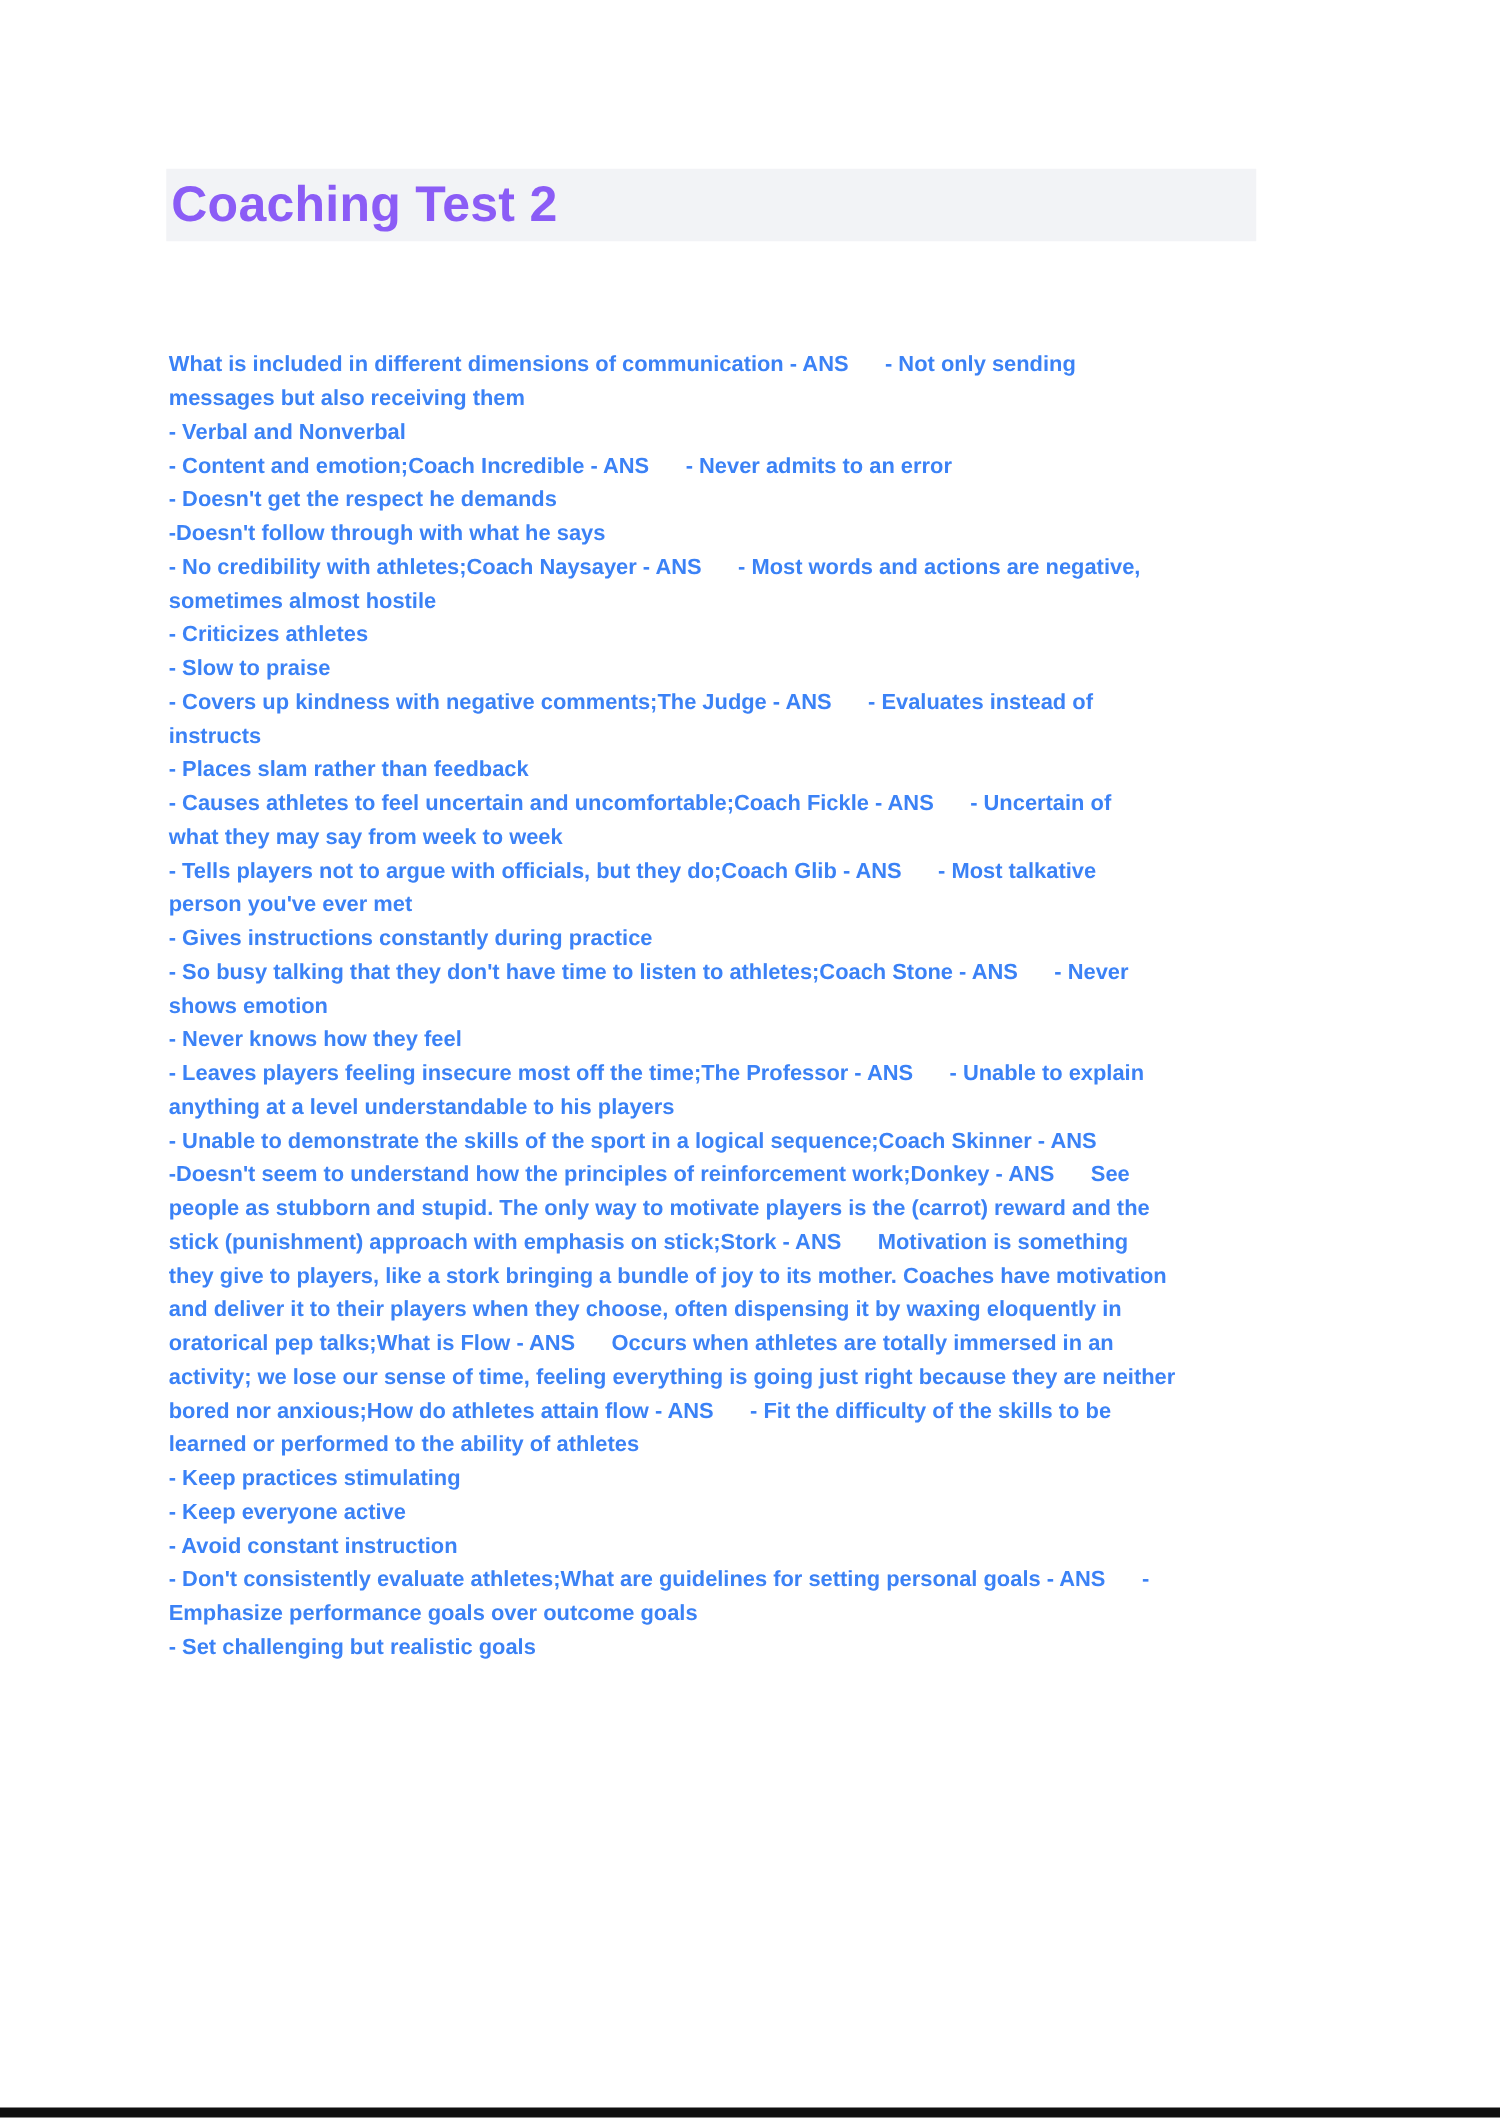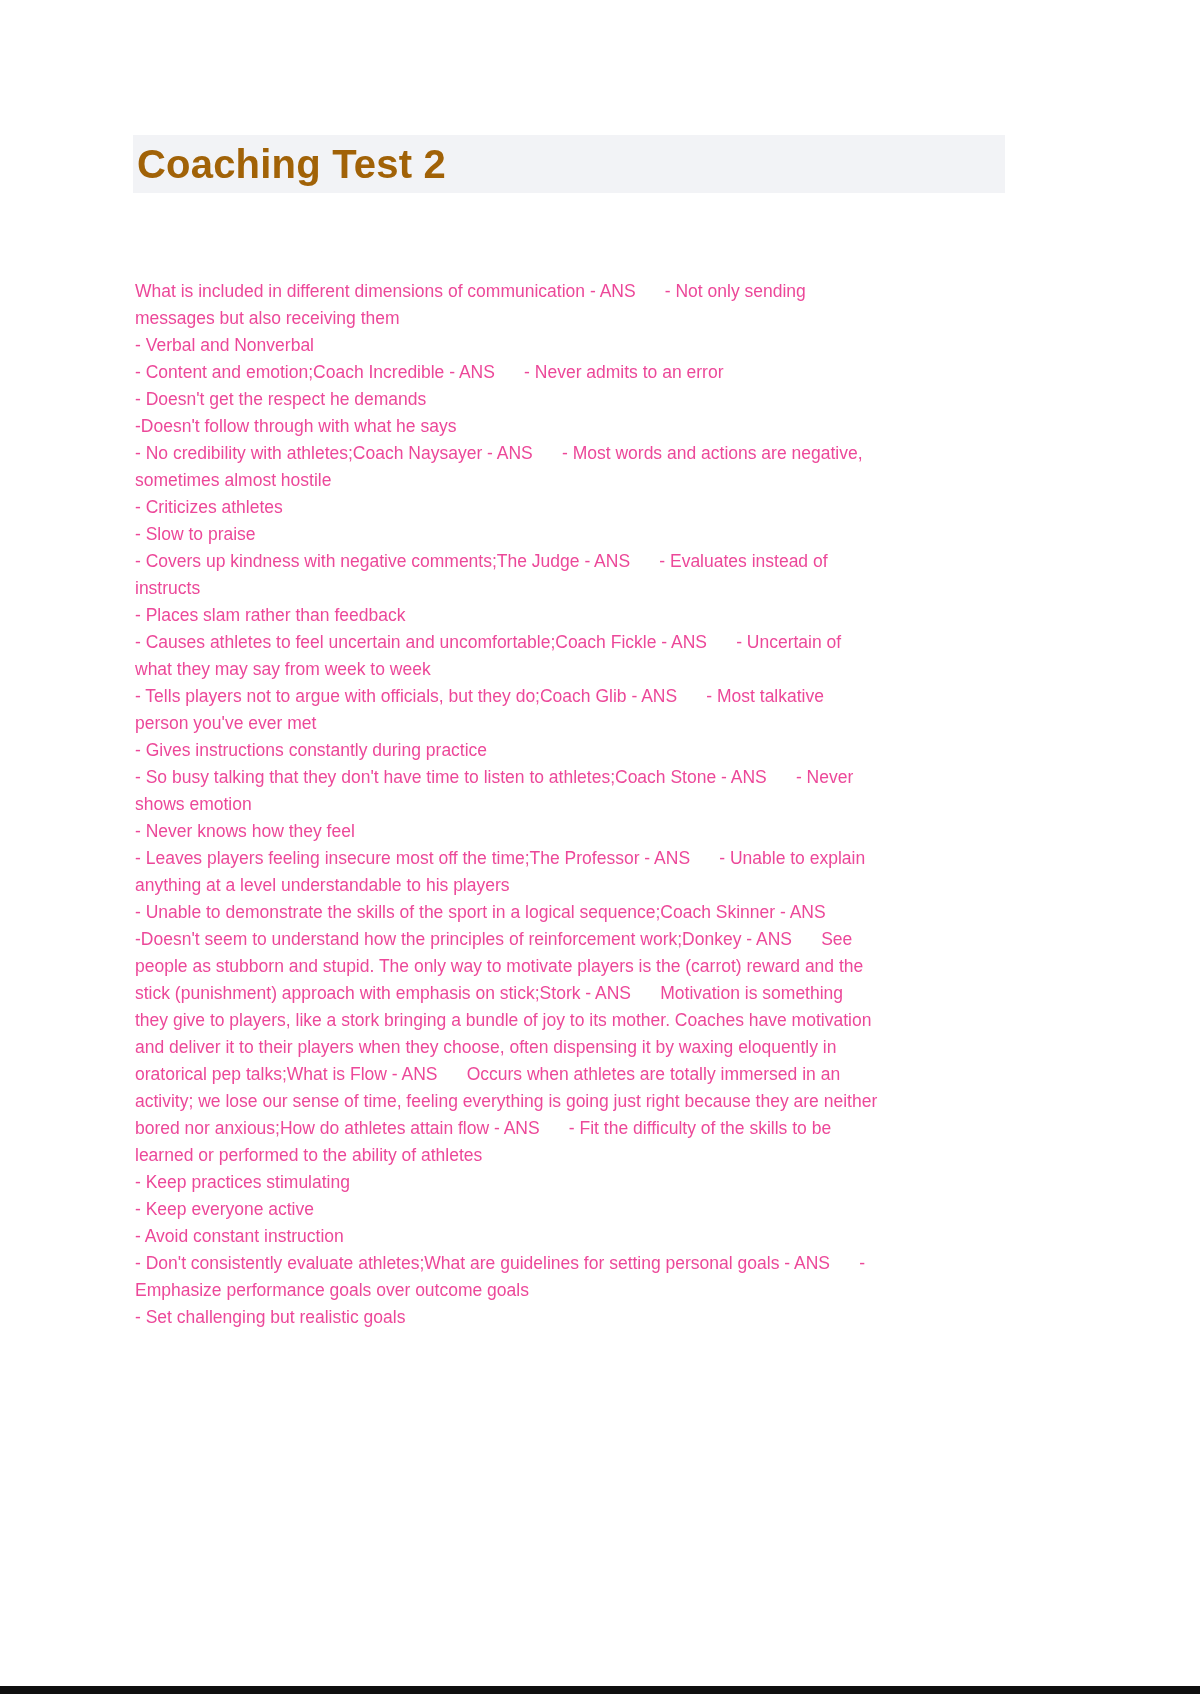--- a/index.html
+++ b/index.html
@@ -29,34 +29,35 @@
     width: 872px;
     height: 58px;
     background: #f2f3f6;
     display: flex;
     align-items: center;
   }
   .page-title {
     margin-left: 4px;
     font-size: 40px;
     font-weight: 700;
-    color: #a16207;
+    color: #8b5cf6;
     letter-spacing: 0.2px;
     line-height: 1;
   }
   .body-text {
     position: absolute;
     left: 135px;
     top: 278px;
     width: 890px;
     font-size: 17.5px;
     line-height: 27px;
-    color: #ec4899;
+    color: #3b82f6;
     white-space: pre-wrap;
     word-wrap: break-word;
+    font-weight: bold;
   }
   .footer-bar {
     position: absolute;
     left: 0;
     top: 1686px;
     width: 1200px;
     height: 8px;
     background: #101010;
   }
 </style>

